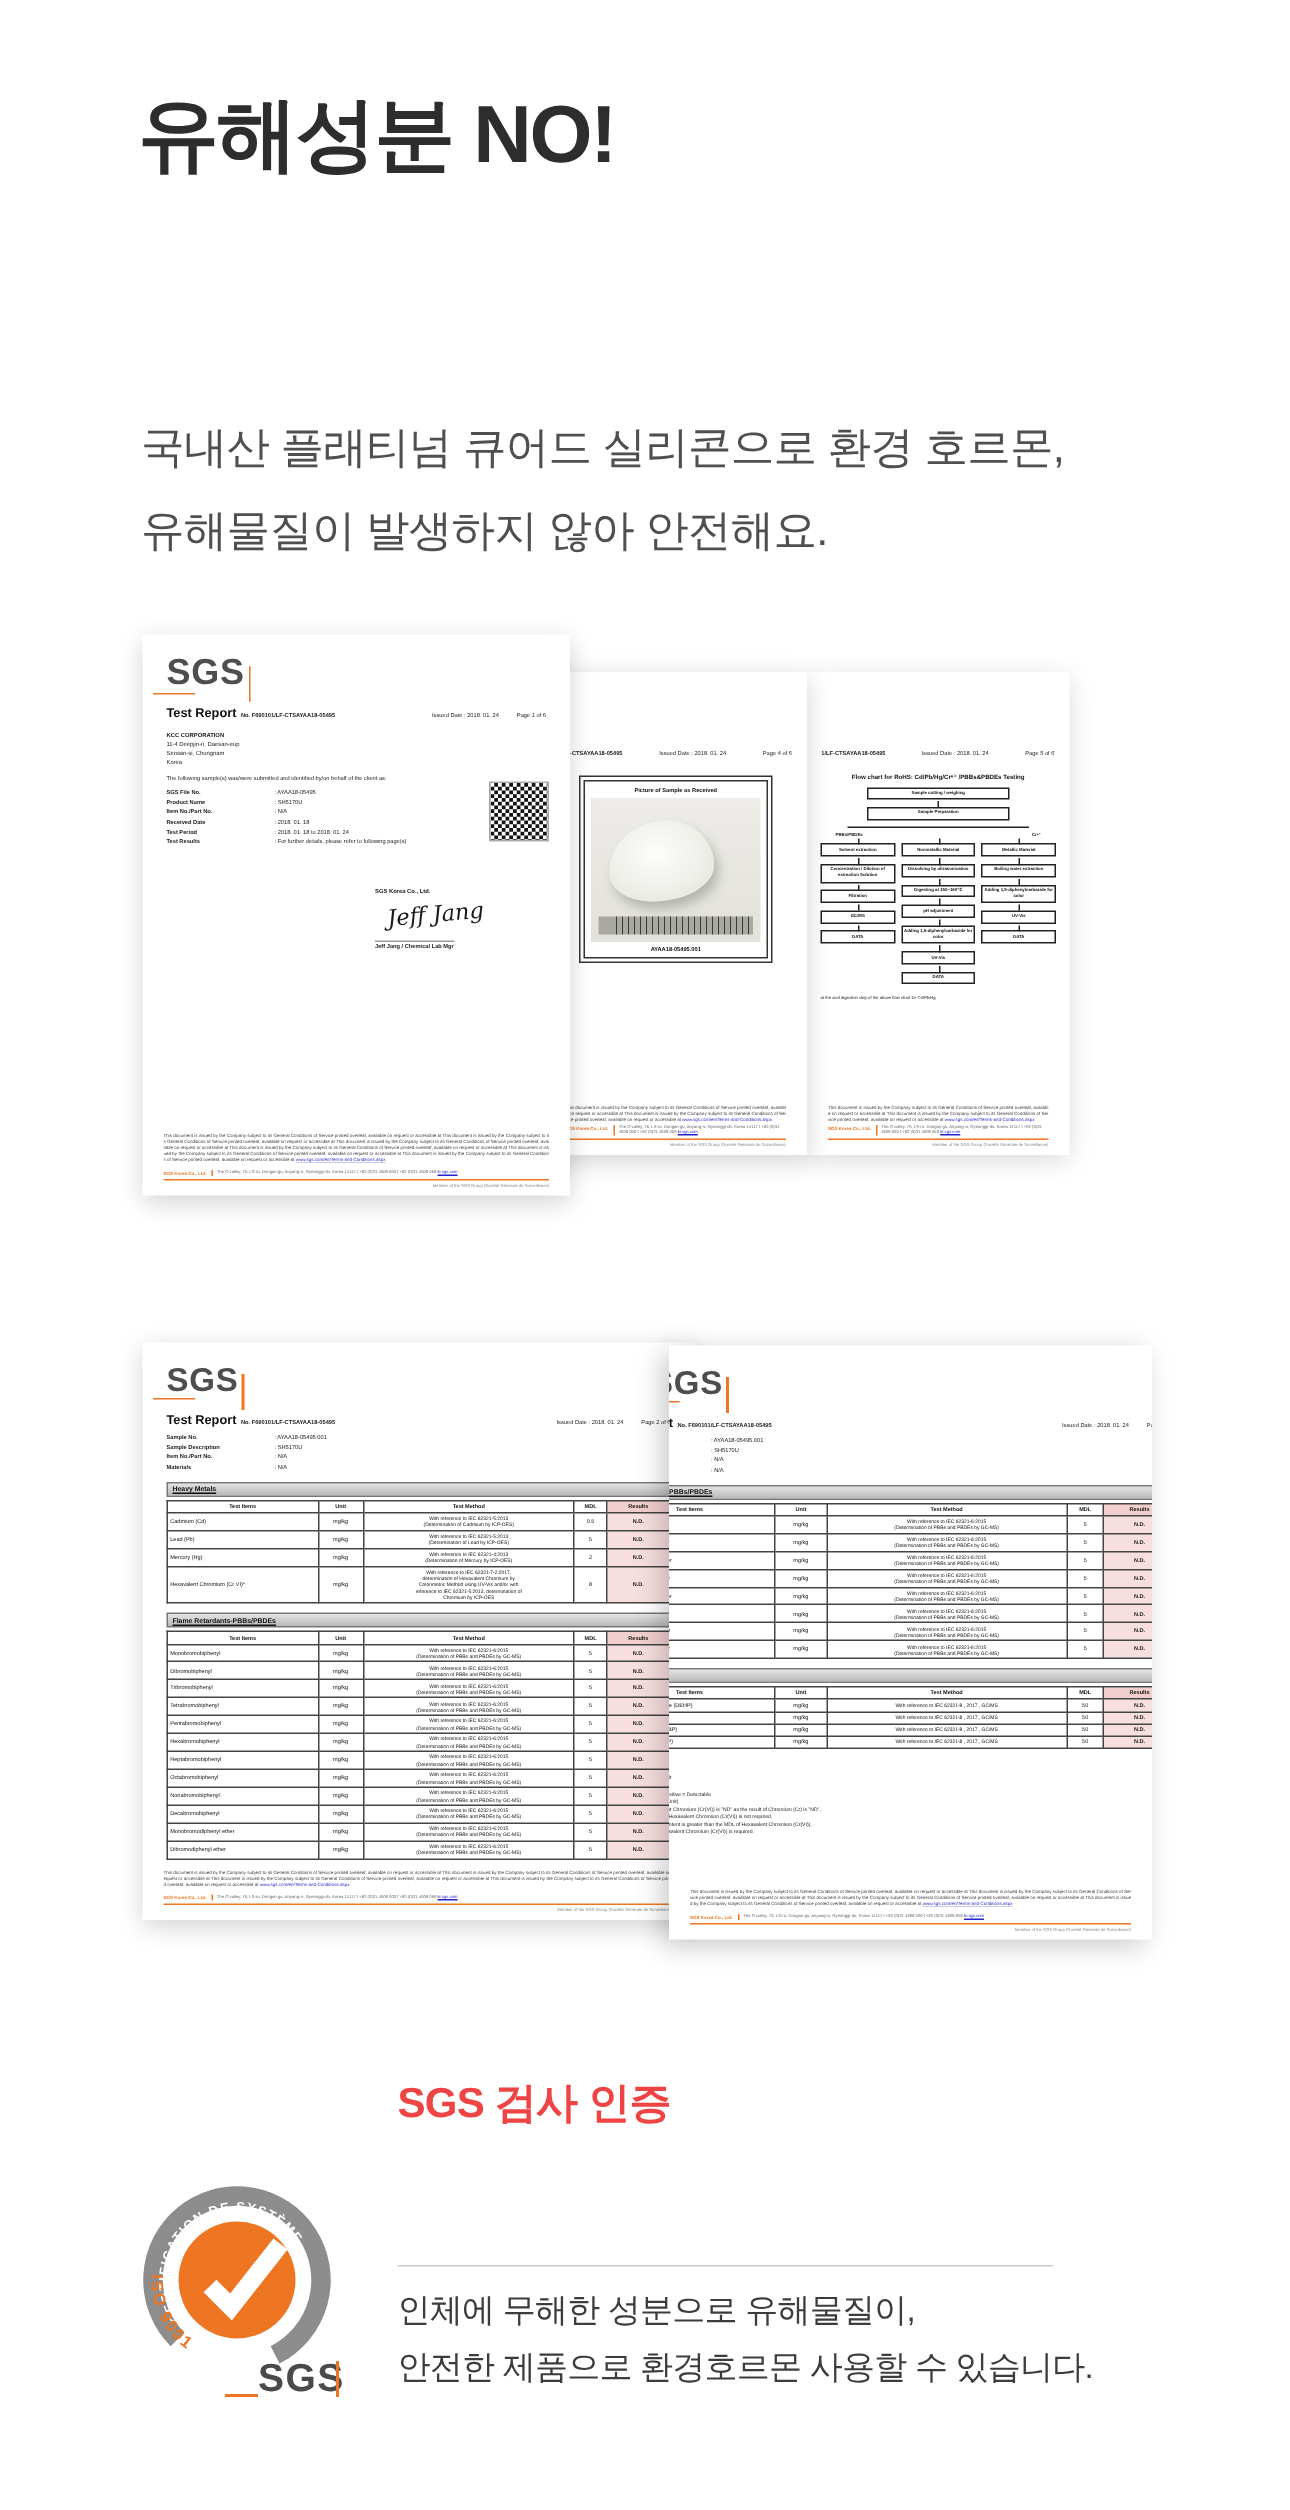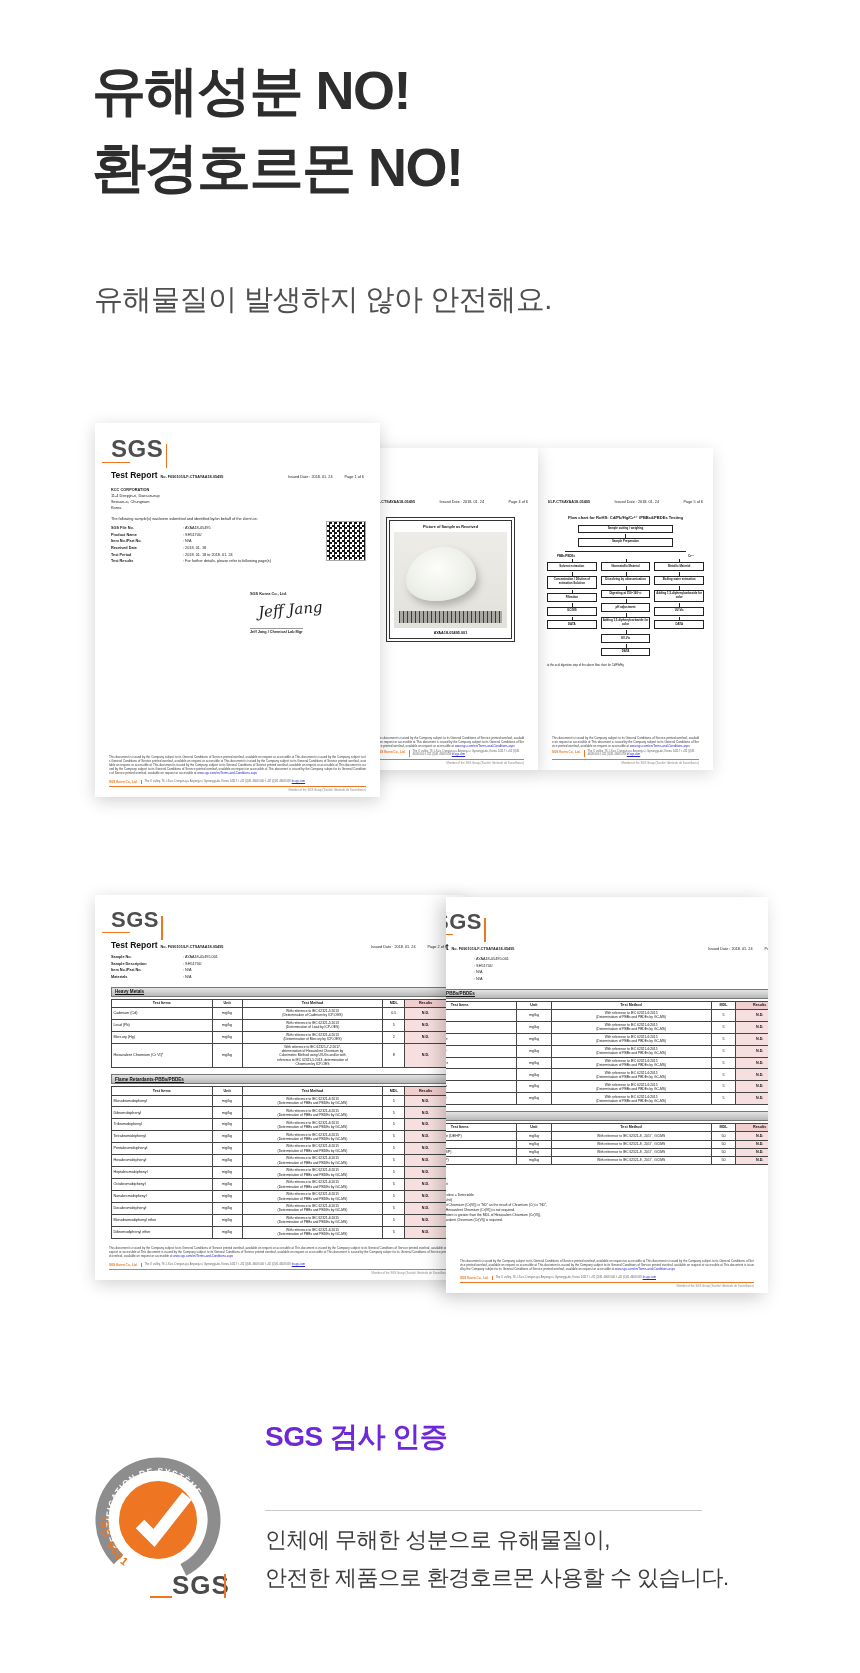--- a/index.html
+++ b/index.html
@@ -93,34 +93,34 @@
   .rtable td.it{text-align:left;}
   .rtable td.m{font-size:3.3px;}
   .rtable th.res{background:#F2CFCF;}
   .rtable td.res{background:#F7DFDF;font-weight:700;}
   .notes{margin-top:7px;font-size:3.4px;line-height:1.5;color:#222;}
   .note-line{white-space:pre;}
   .clip{width:382px;margin-left:-60px;}
 
   
   .badge{position:absolute;left:88px;top:1446px;width:140px;height:158px;}
-  .cert-title{position:absolute;left:265px;top:1418px;font-size:28px;font-weight:800;color:#6d28d9;letter-spacing:-0.5px;}
+  .cert-title{position:absolute;left:265px;top:1383px;font-size:28px;font-weight:800;color:#ef4444;letter-spacing:-0.5px;}
   .cert-divider{position:absolute;left:265px;top:1510px;width:437px;height:1px;background:#c9c9c9;}
   .cert-body{position:absolute;left:265px;top:1521px;font-size:22px;color:#3c3c3c;line-height:1.72;letter-spacing:-0.5px;}
 </style>
 </head>
 <body>
 
 <div class="canvas">
 
   <div class="main-title">
     <div>유해성분 NO!</div>
-    <div>환경호르몬 NO!</div>
   </div>
   <div class="subtitle">
+    <div>국내산 플래티넘 큐어드 실리콘으로 환경 호르몬,</div>
     <div>유해물질이 발생하지 않아 안전해요.</div>
   </div>
 
   <div class="docrow1">
 
     <div class="pagecard d1">
       <div class="pad">
         <span class="sgslogo">SGS</span>
         <div class="rep-line">
           <span class="rep-title">Test Report</span>

